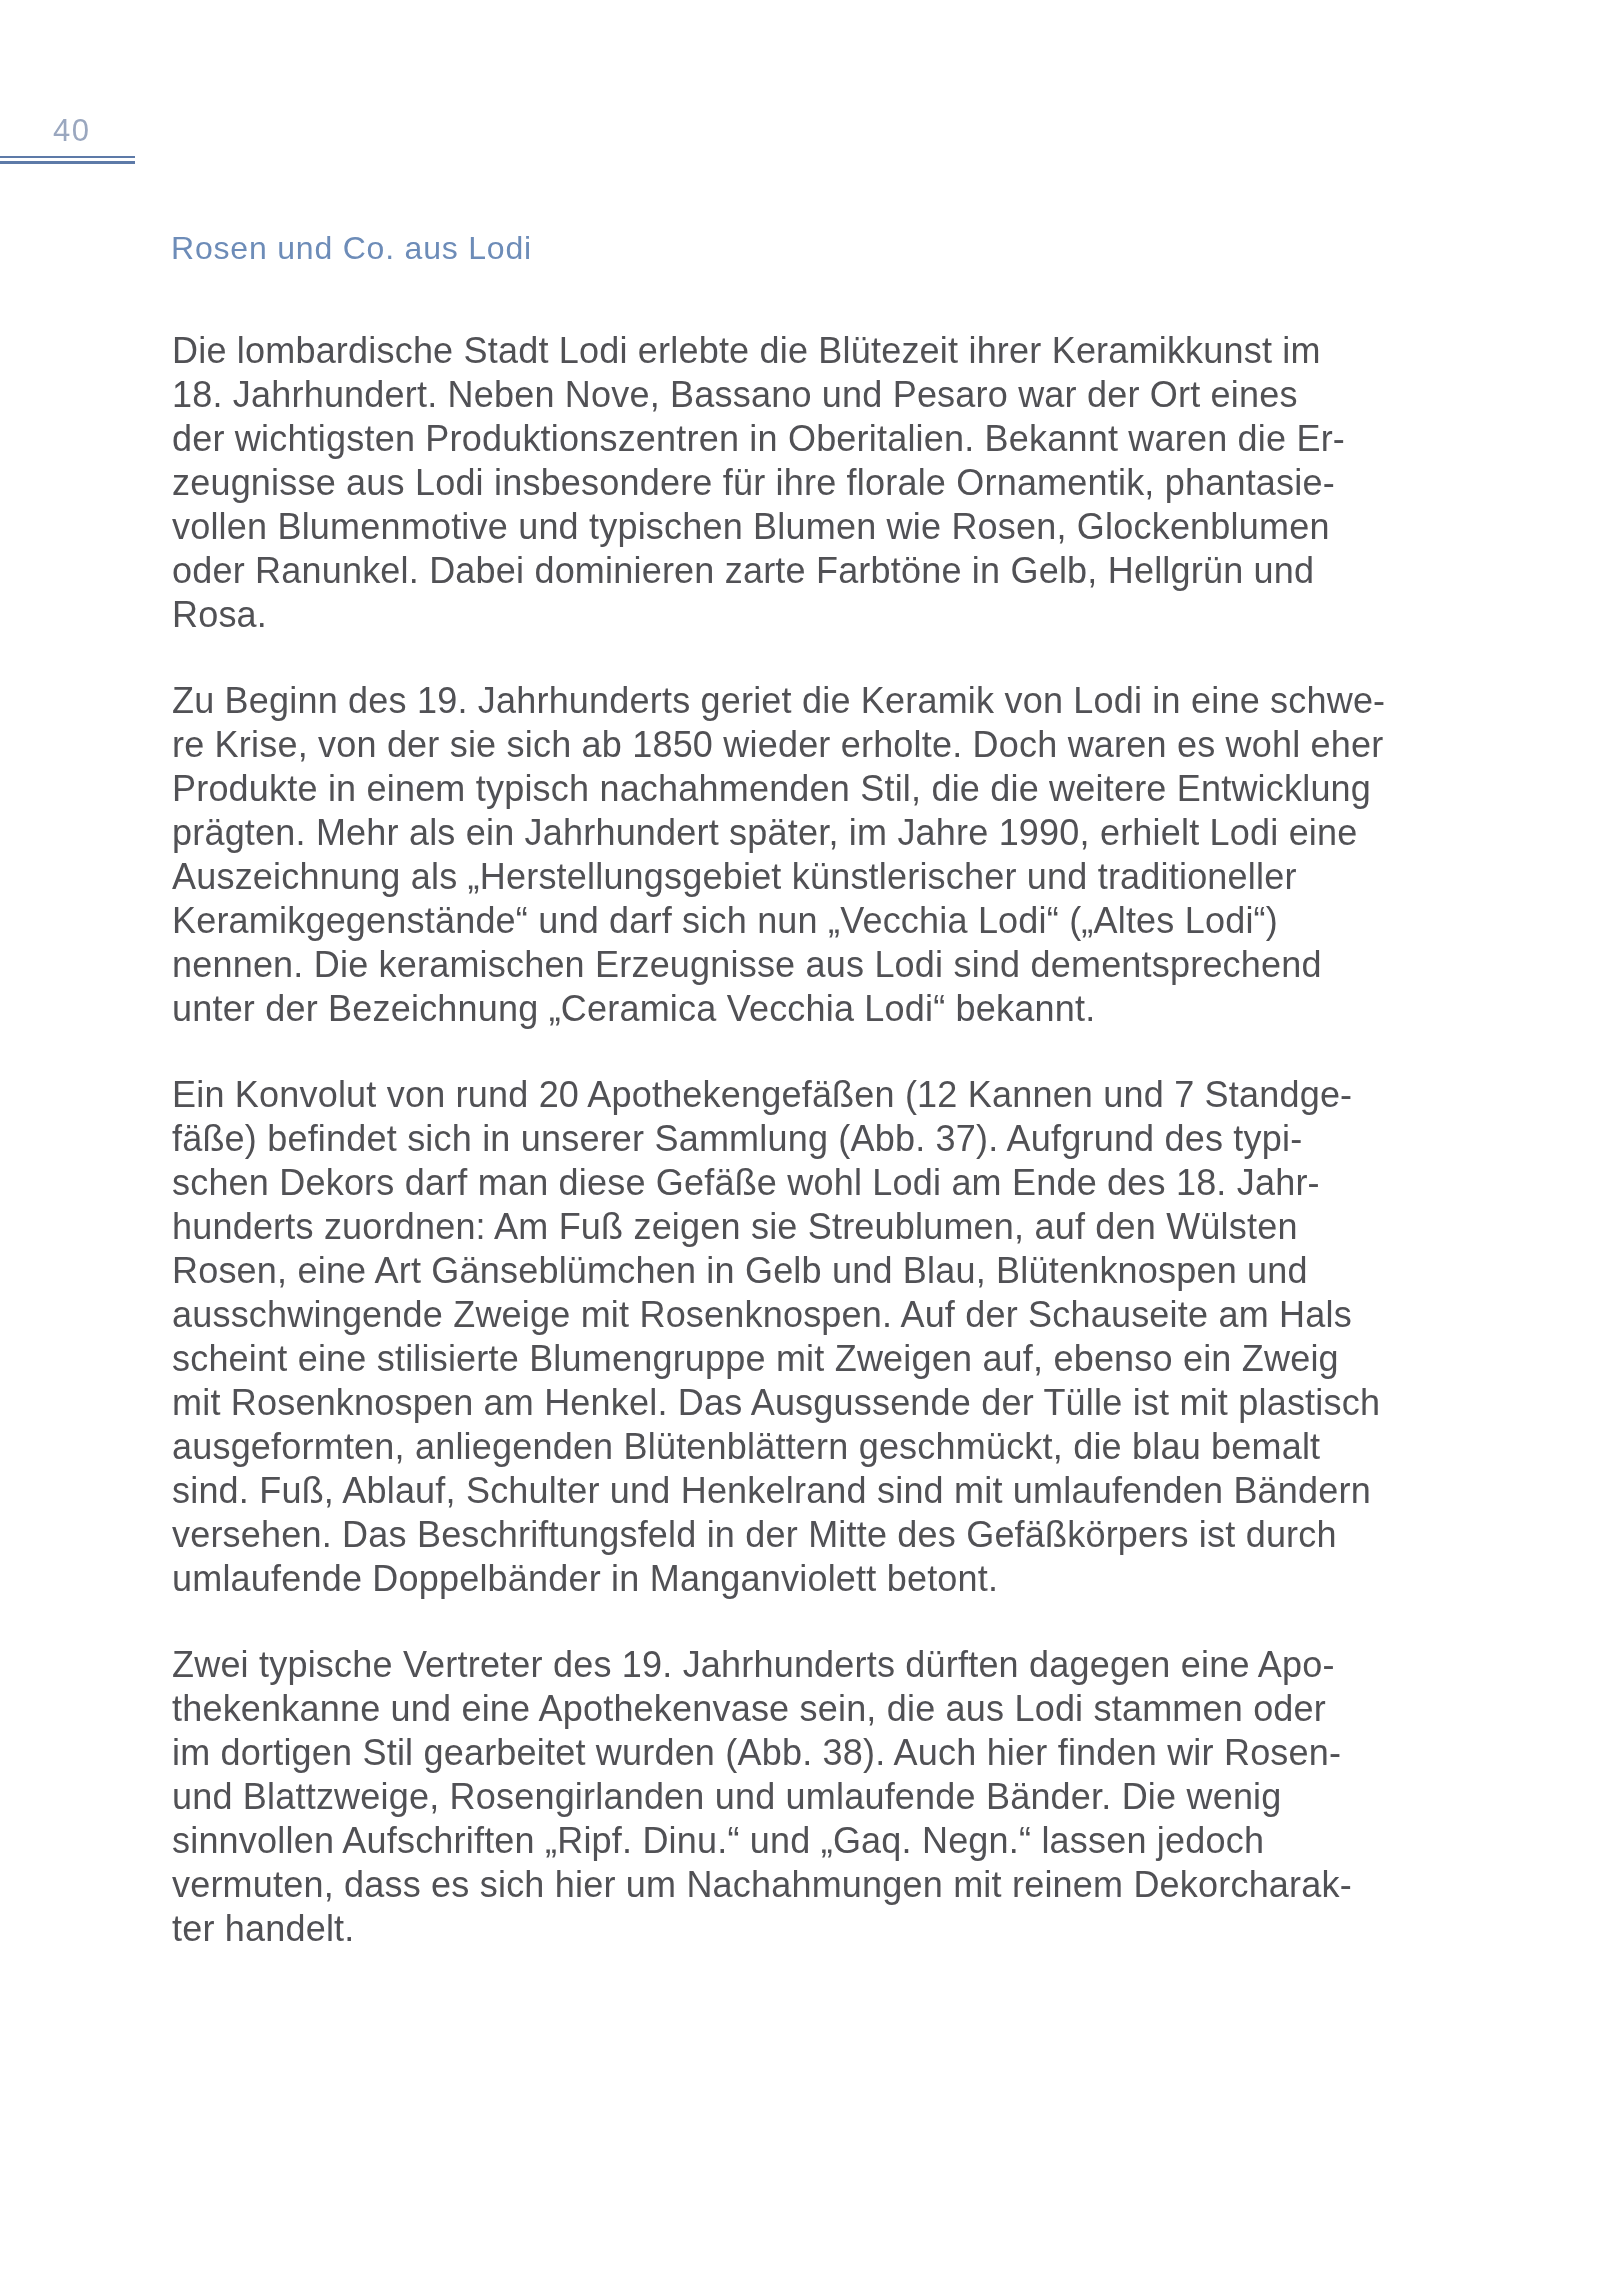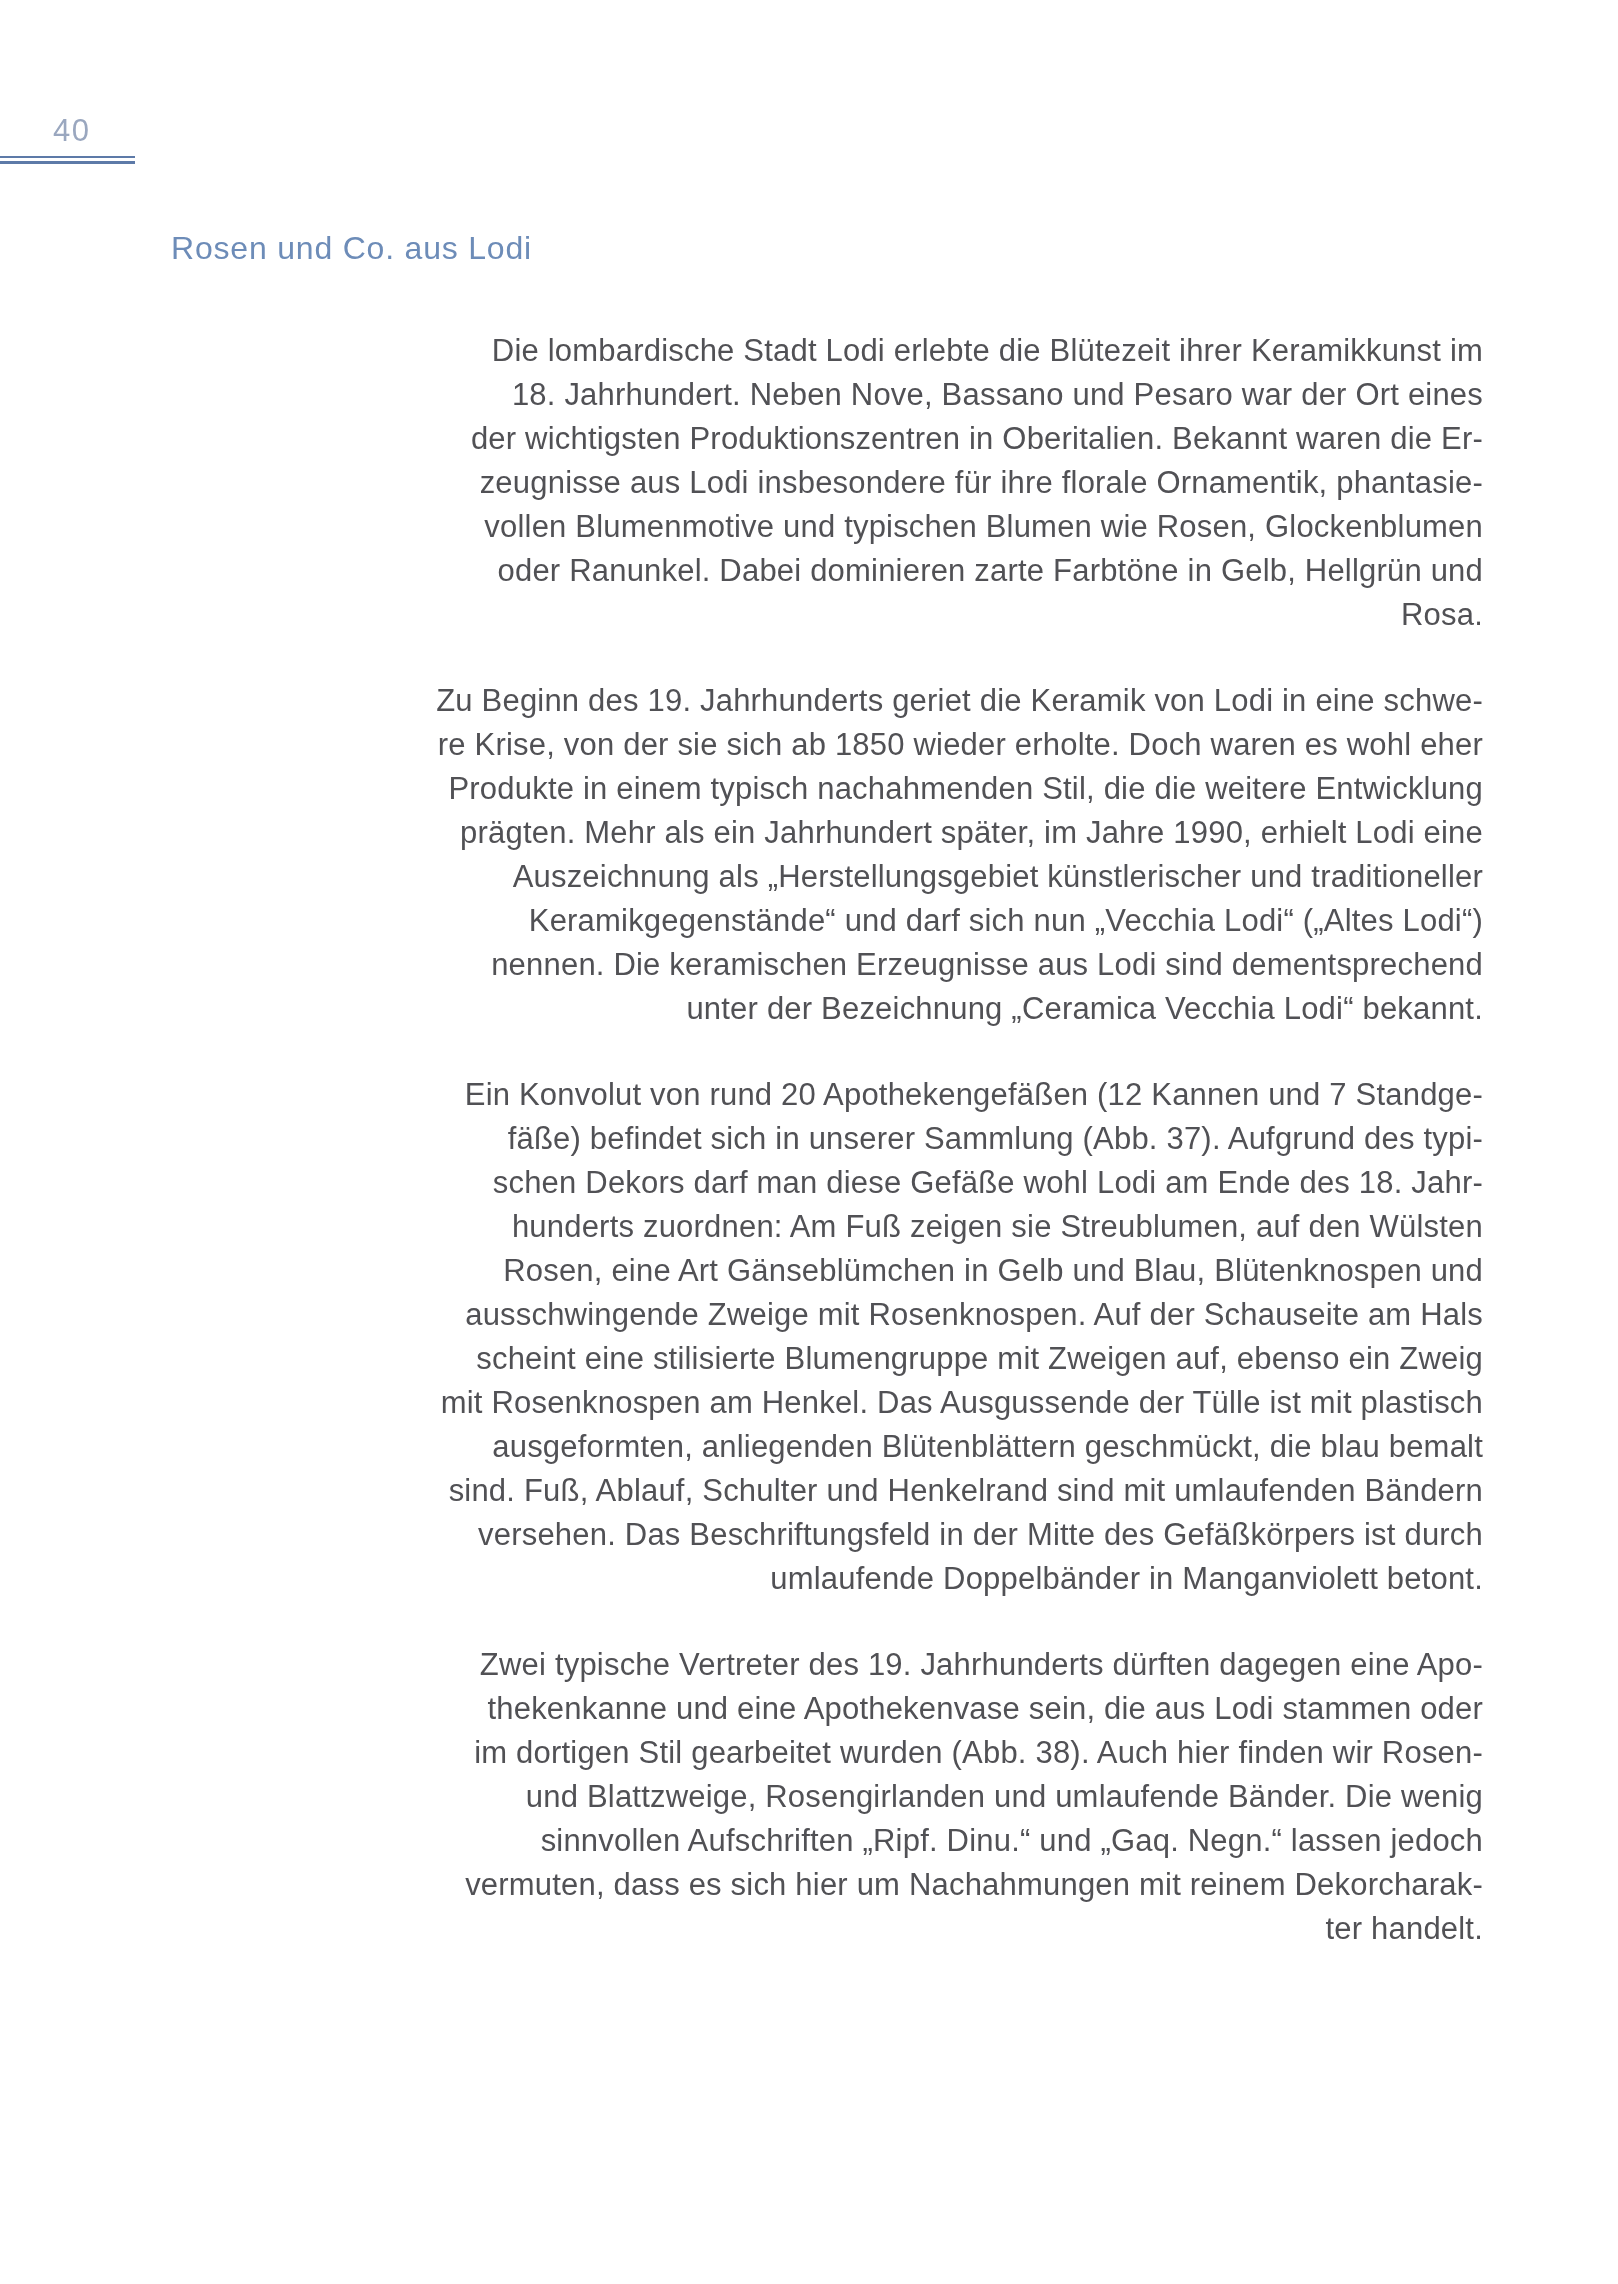--- a/index.html
+++ b/index.html
@@ -7,21 +7,20 @@
     padding: 0;
     background: #ffffff;
   }
   .page {
     position: relative;
     width: 1618px;
     height: 2046px;
     background: var(--bg, #ffffff);
     font-family: "Liberation Sans", "DejaVu Sans", sans-serif;
     overflow: hidden;
-    text-align: right;
   }
   .page-number {
     position: absolute;
     left: 53px;
     top: 115px;
     font-size: 31px;
     font-weight: 300;
     letter-spacing: 1.6px;
     color: var(--pagenum, #9aa7bf);
     line-height: 1;
@@ -45,21 +44,21 @@
     font-weight: 300;
     letter-spacing: 0.8px;
     color: var(--accent, #6d8cb8);
     line-height: 1.1;
   }
   .body-text {
     position: absolute;
     left: 172px;
     top: 329px;
     width: 1311px;
-    font-size: 31px;
+    font-size: 36px;
     font-weight: 300;
     color: var(--bodycolor, #515155);
     line-height: 44px;
     letter-spacing: 0.2px;
   }
   .body-text p {
     margin: 0 0 42px 0;
     white-space: pre;
   }
   .body-text p:last-child { margin-bottom: 16px; }

